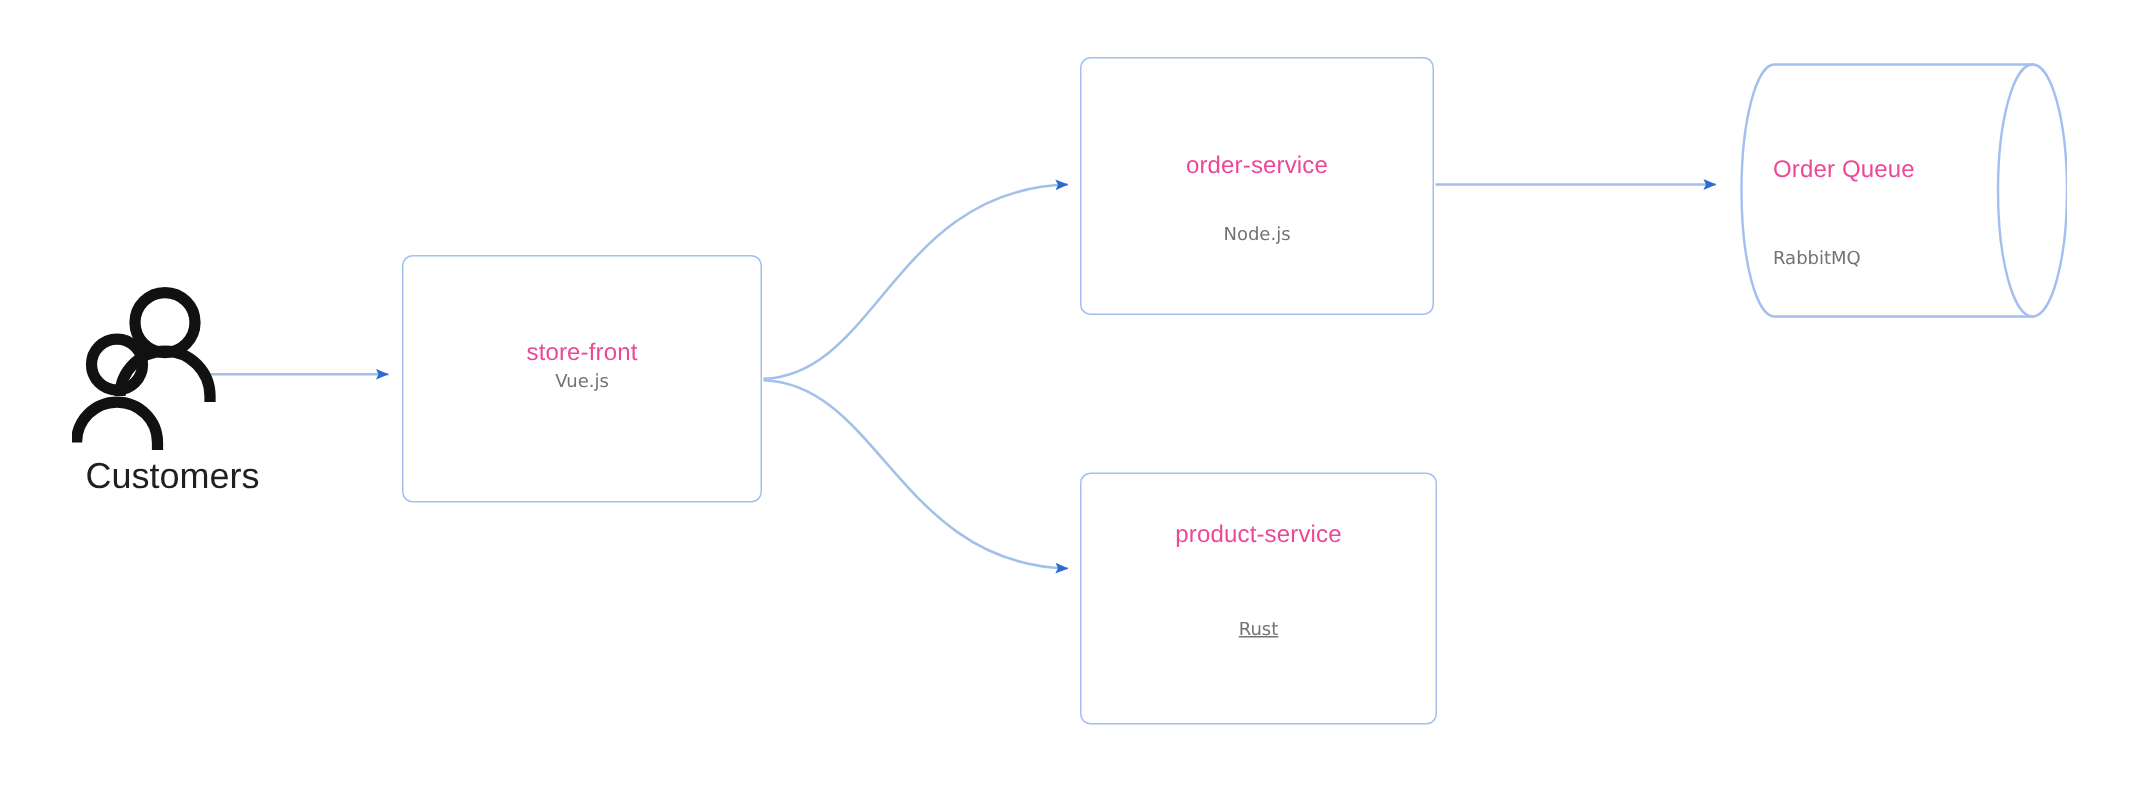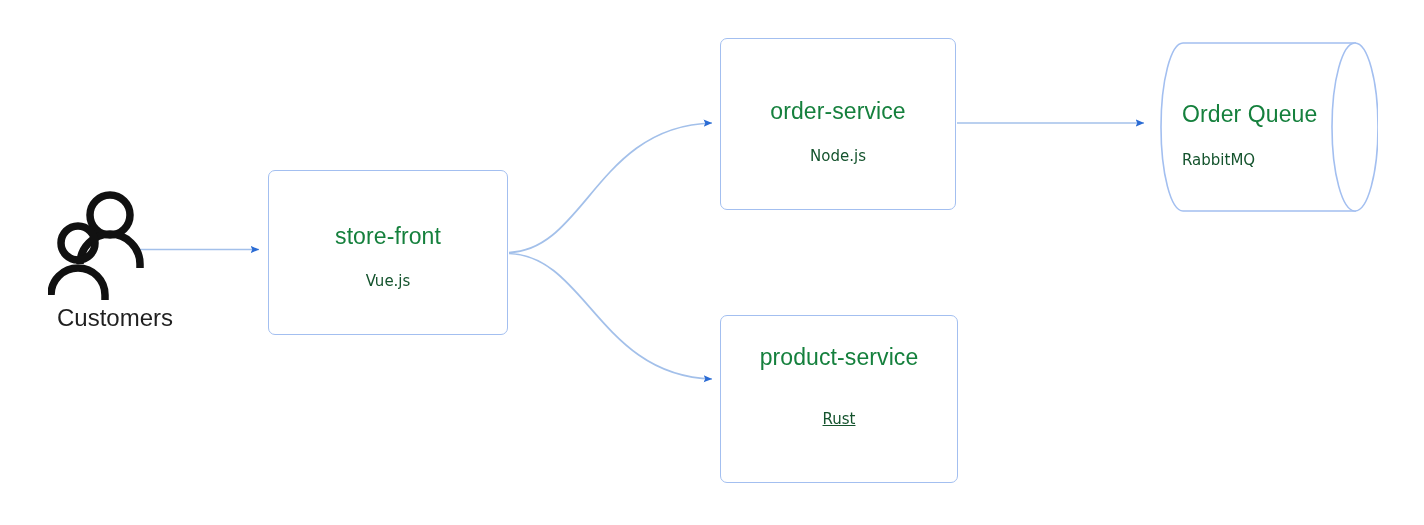--- a/index.html
+++ b/index.html
@@ -35,43 +35,43 @@
     align-items: center;
     justify-content: flex-start;
   }
   .box {
     border: 1.6px solid #a3bff0;
     border-radius: 7px;
     background: #ffffff;
   }
   .node-title {
     font-family: "Liberation Sans", sans-serif;
-    font-size: 23px;
+    font-size: 16px;
     line-height: 22px;
-    color: #15803d;
+    color: #ec4899;
     letter-spacing: 0.1px;
     white-space: nowrap;
   }
   .node-subtitle {
     font-family: "DejaVu Sans", sans-serif;
-    font-size: 15px;
+    font-size: 12px;
     line-height: 14px;
-    color: #14532d;
+    color: #737373;
     white-space: nowrap;
   }
 
   
   #node-store-front {
     left: 268px;
     top: 170px;
     width: 240px;
     height: 165px;
   }
   #node-store-front .node-title { margin-top: 54px; }
-  #node-store-front .node-subtitle { margin-top: 27px; }
+  #node-store-front .node-subtitle { }
 
   
   #node-order-service {
     left: 720px;
     top: 38px;
     width: 236px;
     height: 172px;
   }
   #node-order-service .node-title { margin-top: 61px; }
   #node-order-service .node-subtitle { margin-top: 27px; }
@@ -102,21 +102,21 @@
     position: absolute;
     left: 22px;
     top: 0;
     width: 150px;
     height: 170px;
     display: flex;
     flex-direction: column;
     align-items: flex-start;
   }
   #node-order-queue .node-title { margin-top: 61px; }
-  #node-order-queue .node-subtitle { margin-top: 28px; }
+  #node-order-queue .node-subtitle { margin-top: 40px; }
 
   
   #node-customers {
     left: 40px;
     top: 190px;
     width: 140px;
     height: 145px;
   }
   #node-customers .actor-svg {
     position: absolute;

